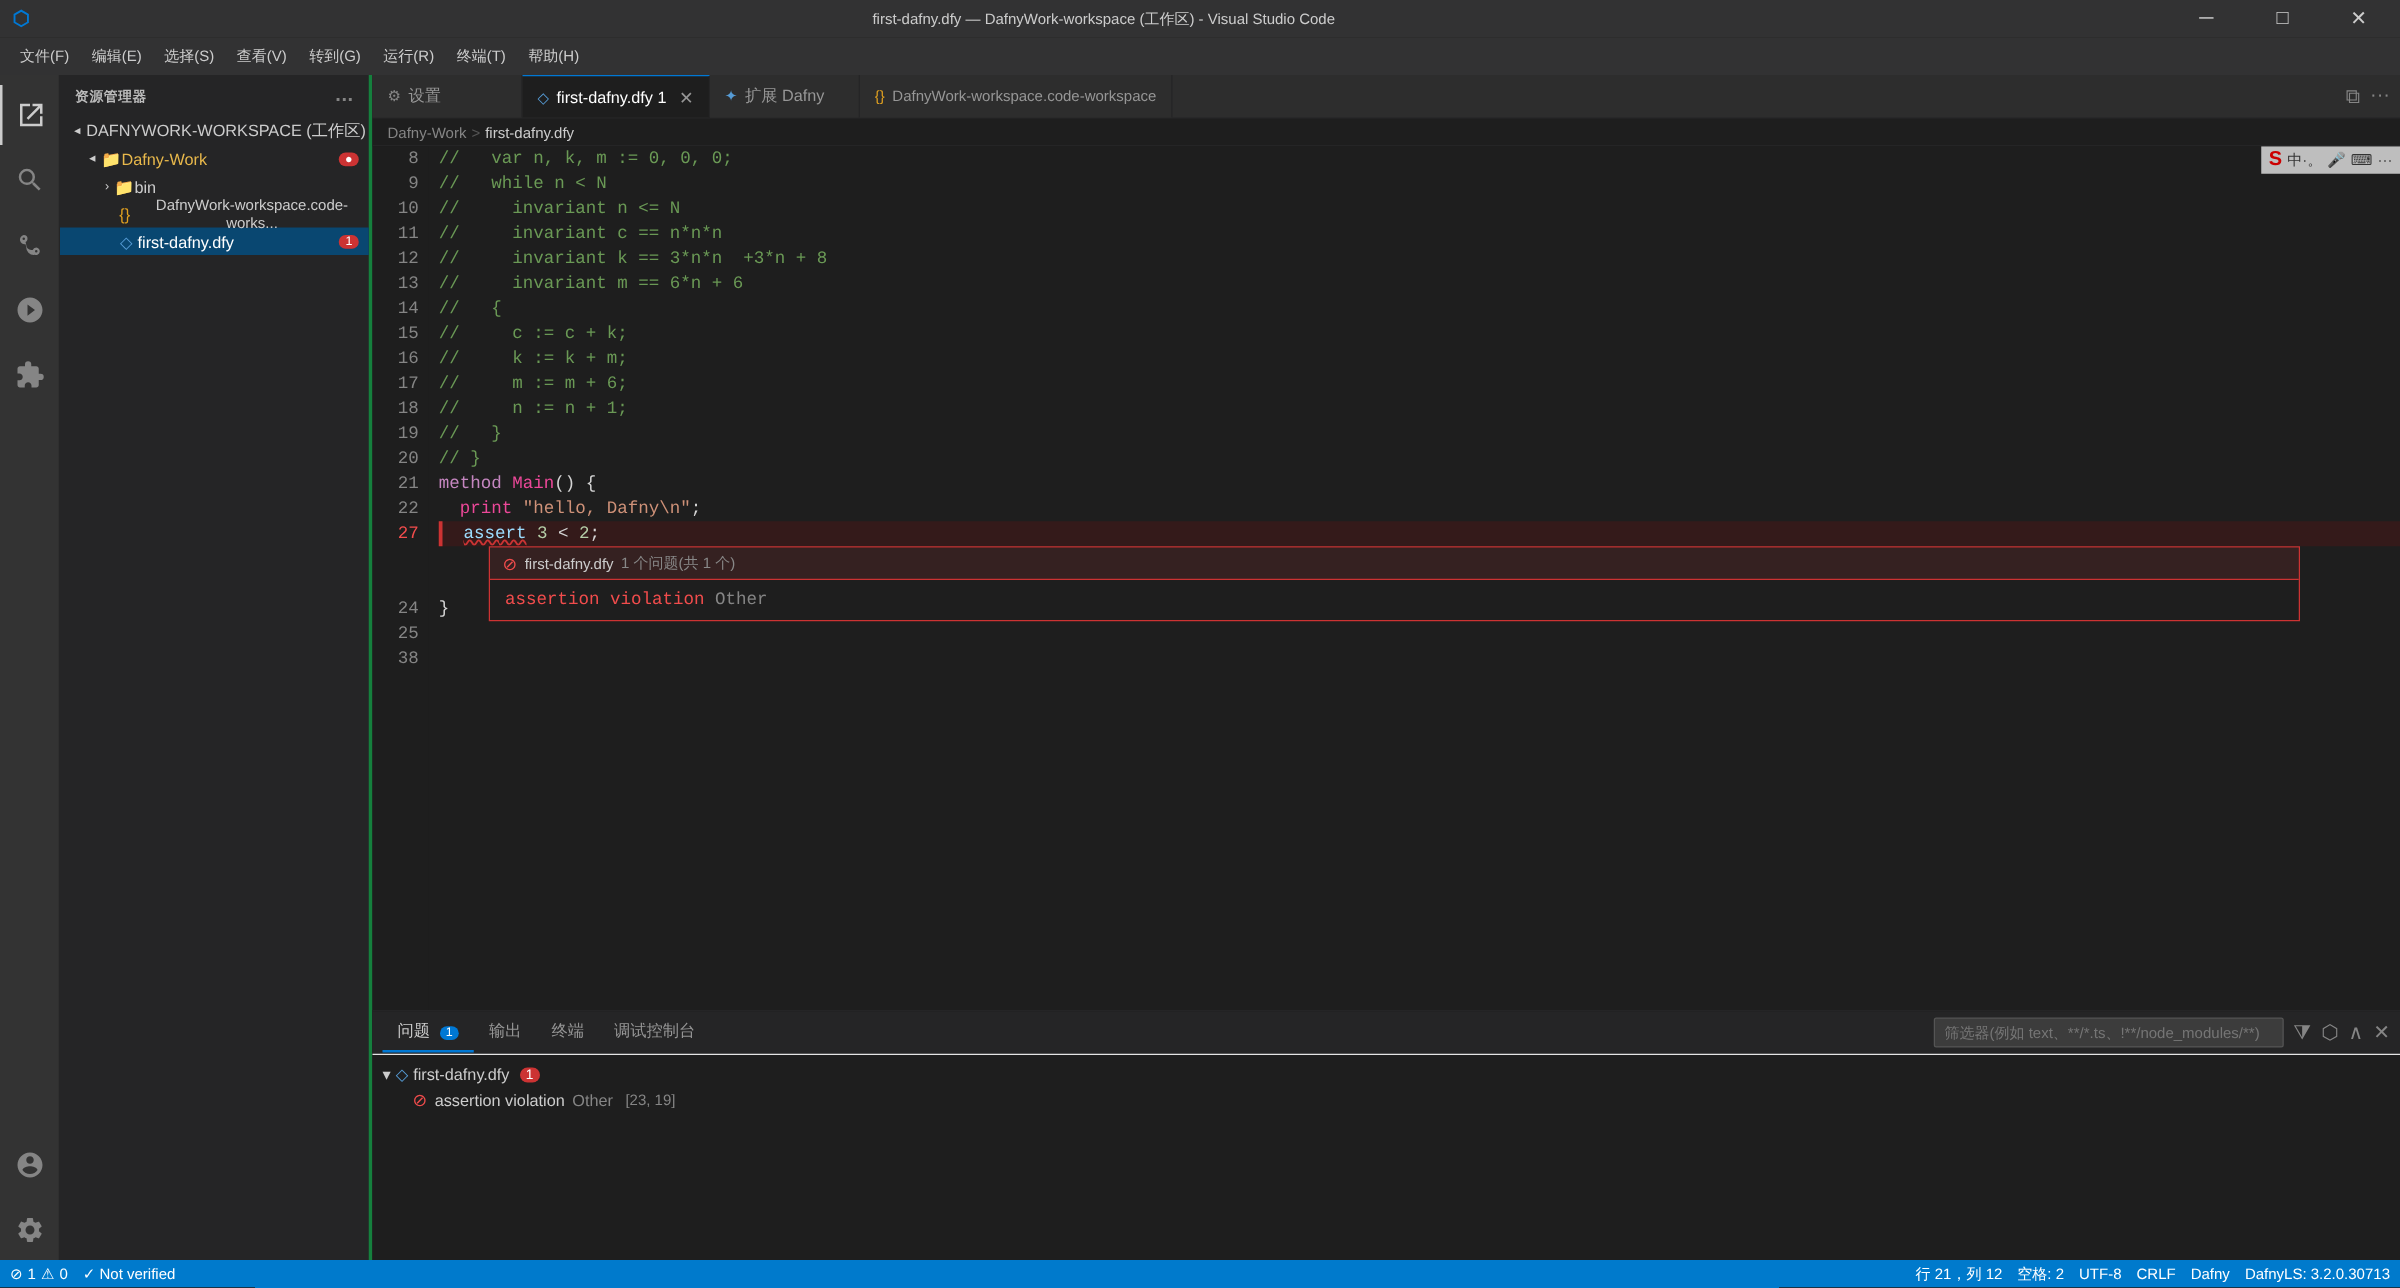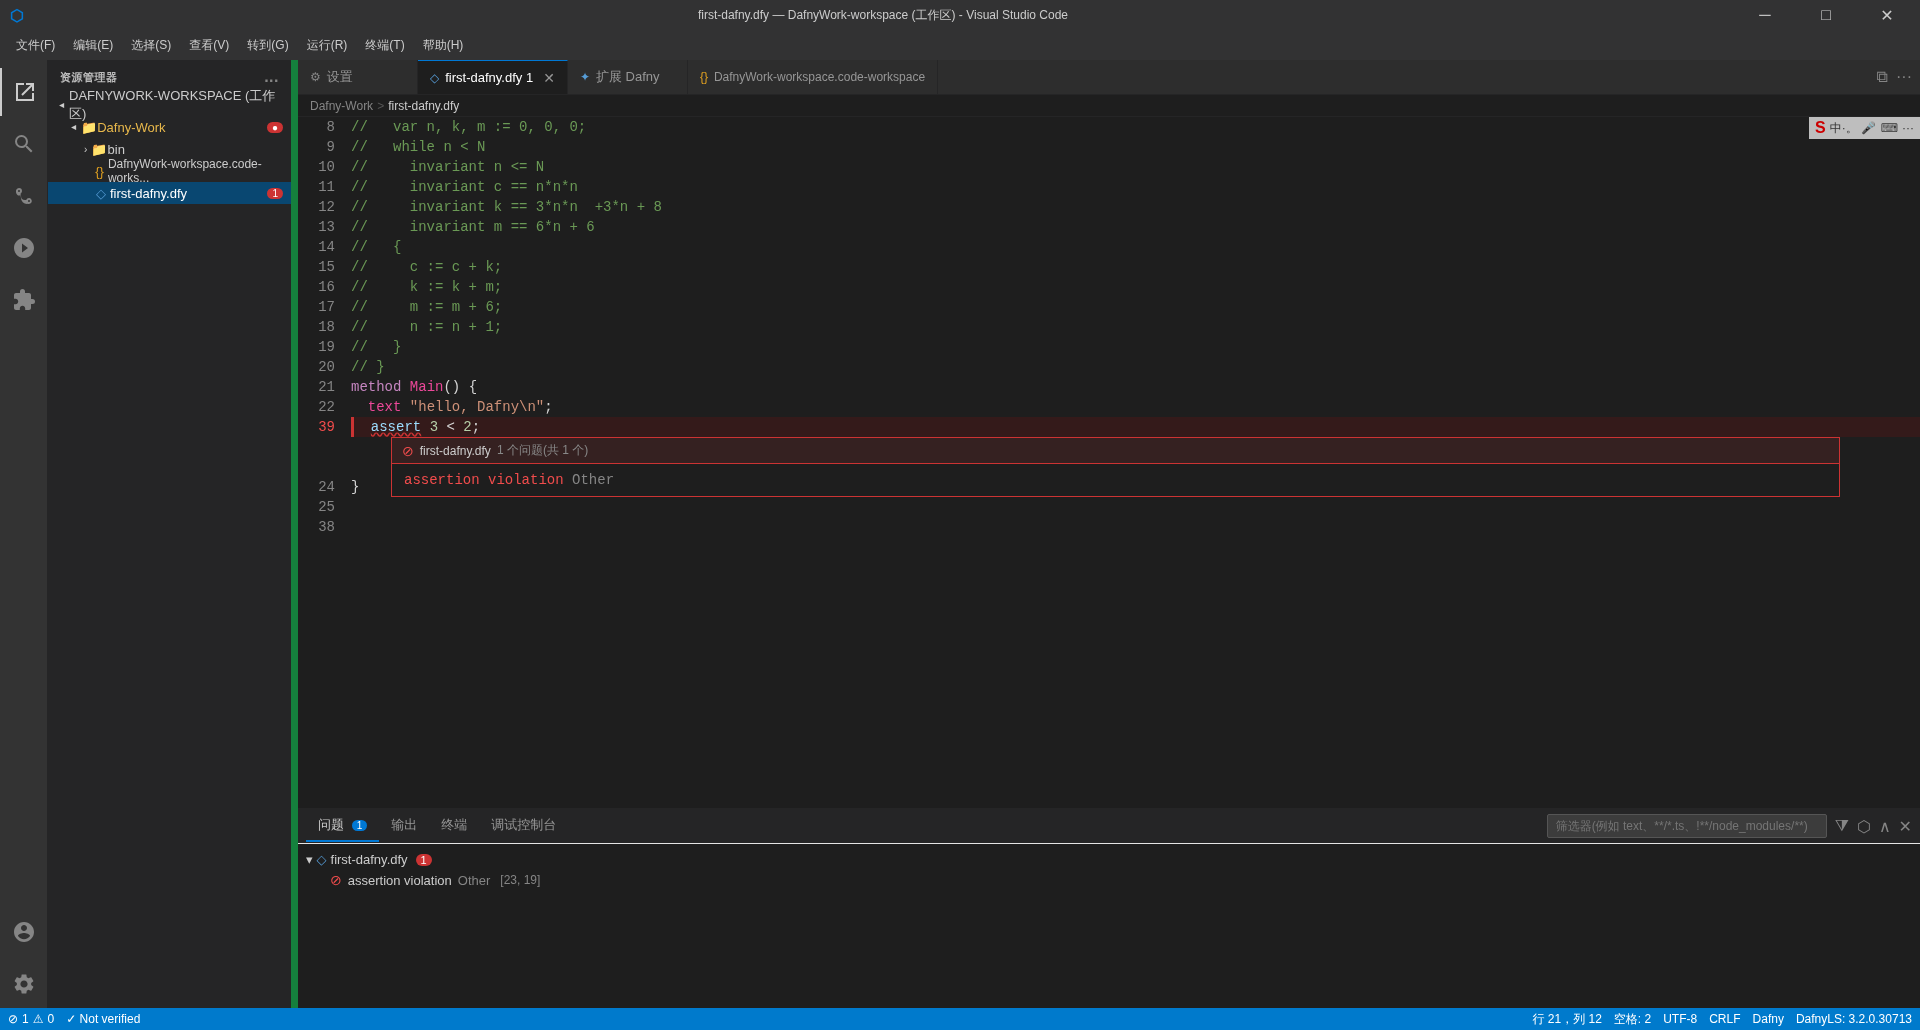--- a/index.html
+++ b/index.html
@@ -19,21 +19,21 @@
     
     
     #main { display: flex; height: calc(1030px - 30px - 30px - 22px); }
     
     
     #activitybar { width: 48px; background: #333333; display: flex; flex-direction: column; align-items: center; padding-top: 8px; gap: 4px; border-right: 1px solid #252526; }
     .activity-icon { width: 48px; height: 48px; display: flex; align-items: center; justify-content: center; cursor: pointer; color: #858585; font-size: 22px; position: relative; }
     .activity-icon.active { color: #cccccc; border-left: 2px solid #cccccc; }
     
     
-    #sidebar { width: 250px; background: #252526; display: flex; flex-direction: column; border-right: 7px solid #15803d; }
+    #sidebar { width: 250px; background: #252526; display: flex; flex-direction: column; border-right: 3px solid #15803d; text-align: center; }
     #sidebar-header { padding: 8px 12px; font-size: 11px; font-weight: 700; color: #bbbbbb; text-transform: uppercase; letter-spacing: 0.5px; display: flex; justify-content: space-between; align-items: center; }
     .sidebar-dots { cursor: pointer; color: #858585; font-size: 16px; }
     
     .file-tree { padding: 0; }
     .tree-item { display: flex; align-items: center; padding: 2px 0; padding-left: 12px; cursor: pointer; font-size: 13px; height: 22px; }
     .tree-item.selected { background: #094771; color: #ffffff; }
     .tree-indent-1 { padding-left: 24px; }
     .tree-indent-2 { padding-left: 36px; }
     .tree-arrow { margin-right: 4px; font-size: 10px; color: #cccccc; }
     .file-icon-dfy { color: #569cd6; }
@@ -264,38 +264,38 @@
         <div>13</div>
           <div>14</div>
           <div>15</div>
           <div>16</div>
           <div>17</div>
         <div>18</div>
           <div>19</div>
           <div>20</div>
           <div>21</div>
           <div>22</div>
-        <div style="color:#f14c4c;">39</div>
+        <div style="color:#f14c4c;">27</div>
       </div>
       <div class="code-lines">
         <div class="code-line"><span class="c-comment">//   var n, k, m := 0, 0, 0;</span></div>
         <div class="code-line"><span class="c-comment">//   while n &lt; N</span></div>
         <div class="code-line"><span class="c-comment">//     invariant n &lt;= N</span></div>
         <div class="code-line"><span class="c-comment">//     invariant c == n*n*n</span></div>
         <div class="code-line"><span class="c-comment">//     invariant k == 3*n*n  +3*n + 8</span></div>
         <div class="code-line"><span class="c-comment">//     invariant m == 6*n + 6</span></div>
         <div class="code-line"><span class="c-comment">//   {</span></div>
         <div class="code-line"><span class="c-comment">//     c := c + k;</span></div>
         <div class="code-line"><span class="c-comment">//     k := k + m;</span></div>
         <div class="code-line"><span class="c-comment">//     m := m + 6;</span></div>
         <div class="code-line"><span class="c-comment">//     n := n + 1;</span></div>
         <div class="code-line"><span class="c-comment">//   }</span></div>
         <div class="code-line"><span class="c-comment">// }</span></div>
         <div class="code-line"><span class="c-keyword">method</span><span class="c-plain"> </span><span class="c-method">Main</span><span class="c-plain">() {</span></div>
-        <div class="code-line"><span class="c-plain">  </span><span class="c-method">text</span><span class="c-plain"> </span><span class="c-string">"hello, Dafny\n"</span><span class="c-plain">;</span></div>
+        <div class="code-line"><span class="c-plain">  </span><span class="c-method">print</span><span class="c-plain"> </span><span class="c-string">"hello, Dafny\n"</span><span class="c-plain">;</span></div>
         <div class="code-line error-line" style="border-left:3px solid #cc3333;">
           <span class="c-plain">  </span><span class="c-assert c-error-underline">assert</span><span class="c-plain"> </span><span class="c-number">3</span><span class="c-plain"> &lt; </span><span class="c-number">2</span><span class="c-plain">;</span>
         </div>
       </div>
 
       <div id="error-popup" style="position:absolute;left:48px;top:320px;right:80px;z-index:10;">
         <div id="error-popup-header">
           <span class="error-icon-small">⊘</span>
           <span class="error-file-name">first-dafny.dfy</span>
           <span class="error-count">1 个问题(共 1 个)</span>

